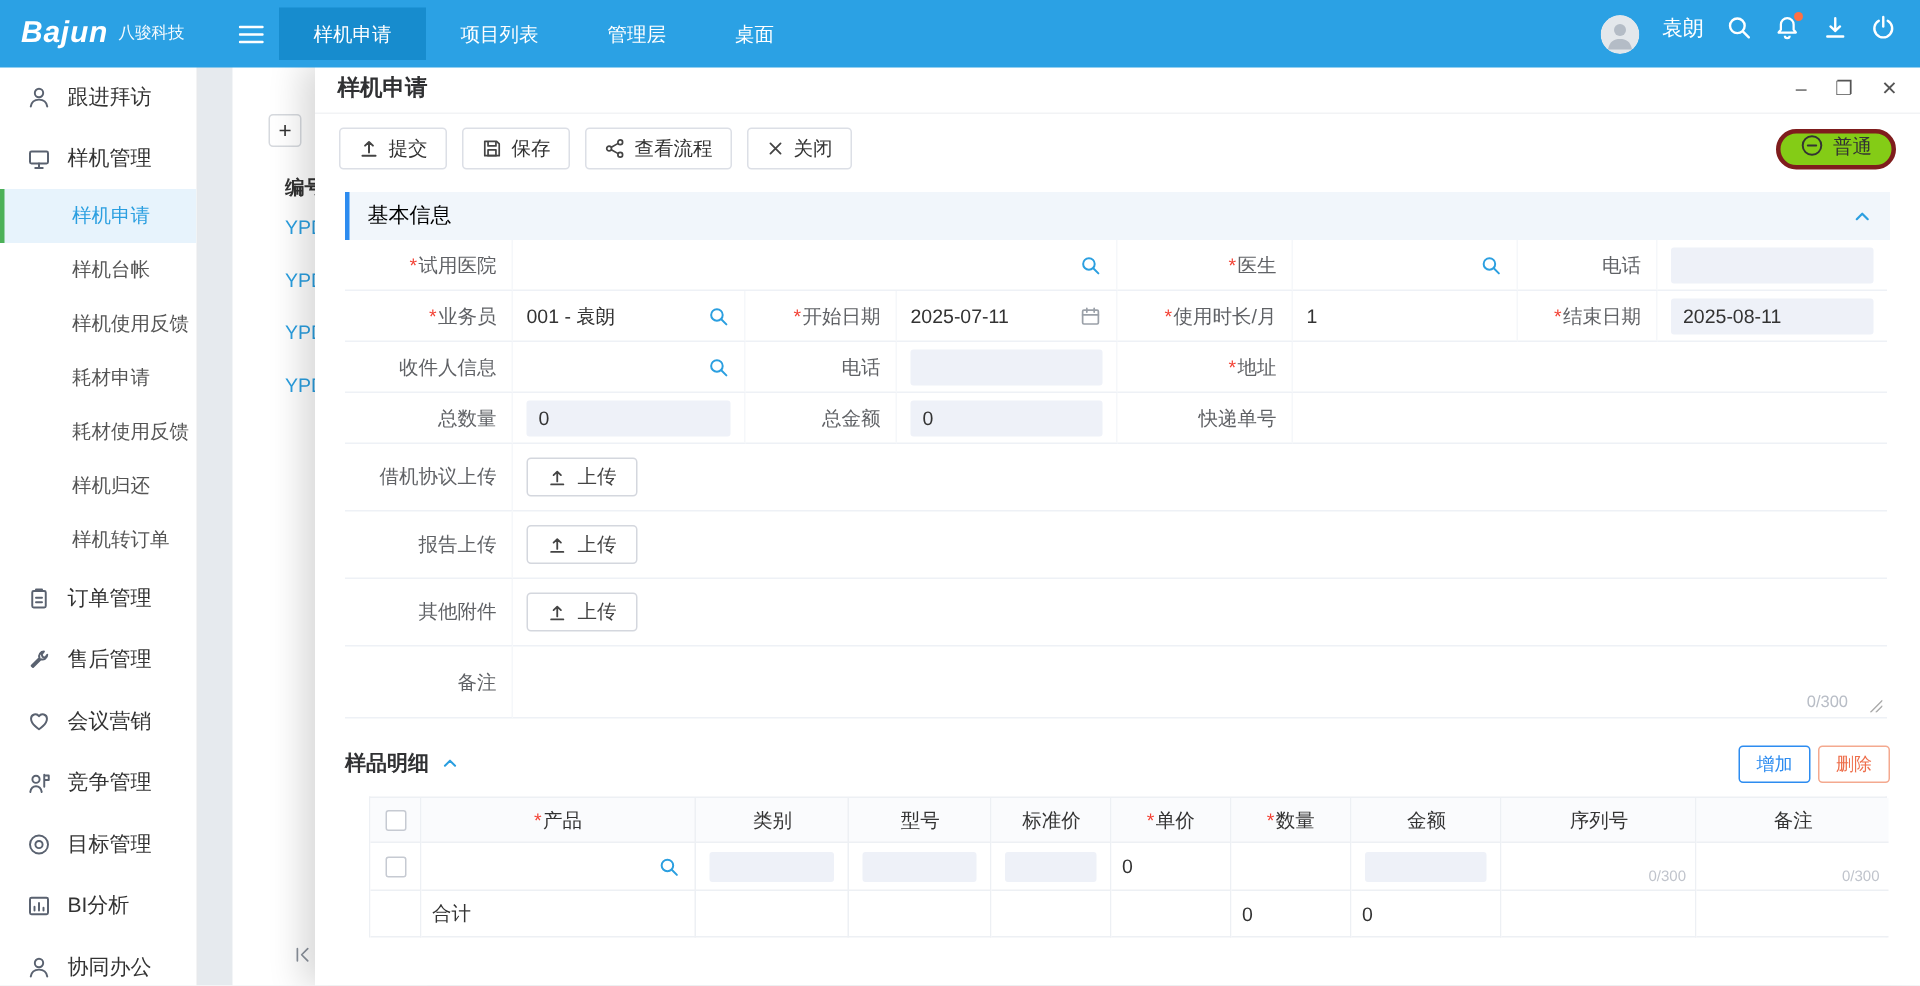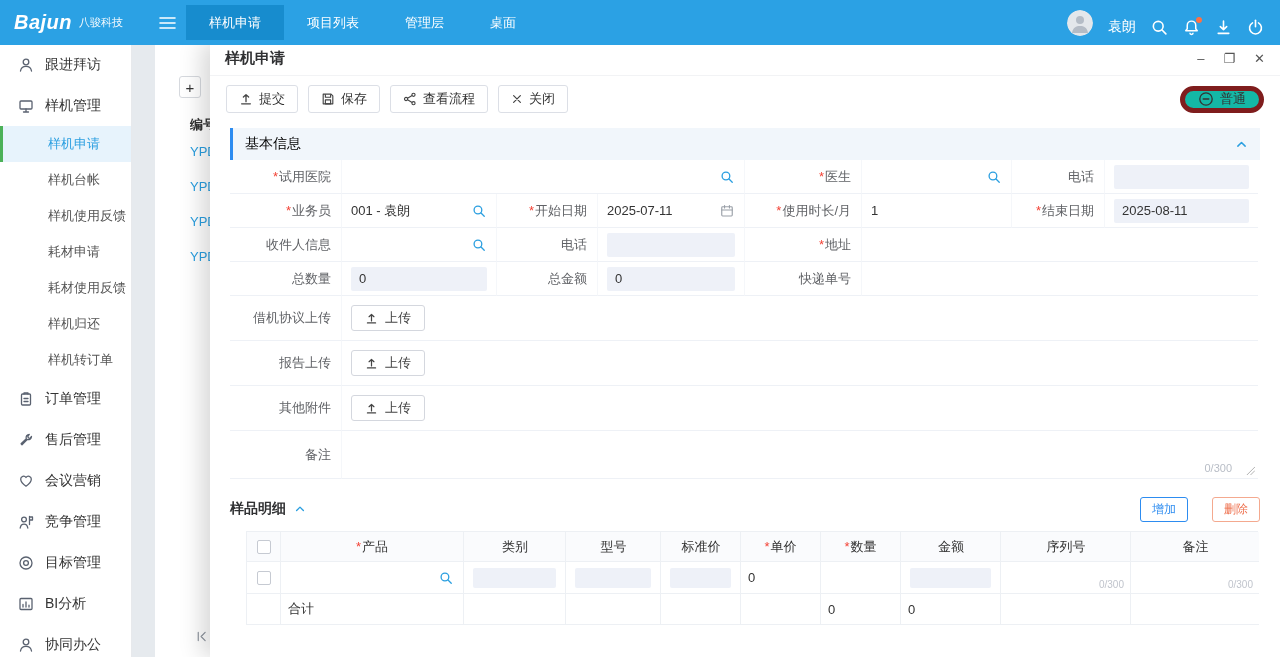--- a/index.html
+++ b/index.html
@@ -8,21 +8,21 @@
 svg{display:block}
 
 .topbar{position:absolute;top:0;left:0;right:0;height:45px;background:#2ba1e4;display:flex;align-items:center;color:#fff;z-index:40}
 .logo{width:150px;display:flex;align-items:center;padding-left:14px;gap:7px}
 .logo-main{font-size:20px;font-weight:bold;font-style:italic;letter-spacing:.5px}
 .logo-cn{font-size:11px;line-height:1.1;opacity:.95}
 .hamburger{width:34px;display:flex;justify-content:center;cursor:pointer}
 .tabs{display:flex;height:35px;margin-left:2px}
 .tab{padding:0 23px;display:flex;align-items:center;font-size:13px;cursor:pointer}
 .tab.active{background:#178cce}
-.topbar-right{margin-left:auto;display:flex;align-items:flex-end;gap:15px;padding-right:16px}
+.topbar-right{margin-left:auto;display:flex;align-items:flex-start;gap:15px;padding-right:16px}
 .avatar{width:26px;height:26px;border-radius:50%;overflow:hidden;cursor:pointer}
 .username{font-size:14px}
 .tb-icon{position:relative;display:flex;cursor:pointer;color:#fff}
 .dot{position:absolute;top:-2px;right:-2px;width:6px;height:6px;border-radius:50%;background:#ff7043}
 
 .sidebar{position:absolute;top:35px;left:0;bottom:0;width:132px;background:#fff;border-right:1px solid #e7e9ec;padding-top:9px;z-index:30;overflow:hidden}
 .side-item{height:41px;display:flex;align-items:center;padding-left:18px;gap:11px;font-size:14px;color:#333;cursor:pointer}
 .side-icon{width:16px;height:16px;color:#5a6270;flex:0 0 16px}
 .sub-item{height:36px;display:flex;align-items:center;padding-left:45px;font-size:13px;color:#555;cursor:pointer;border-left:3px solid transparent}
 .sub-item.active{background:#e7f3fc;border-left-color:#4cb158;color:#2b9fe0}
@@ -35,21 +35,21 @@
 .pager{position:absolute;bottom:14px;left:40px;color:#8a919b;cursor:pointer}
 
 .modal{position:absolute;top:42px;left:210px;right:0;bottom:0;background:#fff;z-index:20;box-shadow:-8px 0 22px rgba(0,0,0,.16);display:flex;flex-direction:column}
 .m-titlebar{height:34px;display:flex;align-items:center;padding:0 15px;border-bottom:1px solid #f2f3f5}
 .m-title{font-size:15px;font-weight:bold;color:#303133}
 .win-controls{margin-left:auto;display:flex;gap:19px;color:#555;font-size:13px}
 .win-controls span{cursor:pointer;line-height:1}
 .toolbar{display:flex;align-items:center;gap:10px;padding:9px 16px}
 .tbtn{display:inline-flex;align-items:center;gap:6px;height:28px;padding:0 12px;border:1px solid #dcdfe6;border-radius:3px;background:#fff;font-size:13px;color:#333;cursor:pointer}
 .tbtn svg{color:#444}
-.priority{margin-left:auto;display:inline-flex;align-items:center;gap:6px;height:27px;padding:0 13px;border:5px solid #7f1d1d;border-radius:14px;background:#14b8a6;font-size:13px;color:#333;cursor:pointer}
+.priority{margin-left:auto;display:inline-flex;align-items:flex-start;gap:6px;height:27px;padding:0 13px;border:3px solid #7f1d1d;border-radius:14px;background:#84cc16;font-size:13px;color:#333;cursor:pointer}
 .m-body{flex:1;padding:6px 20px 0 20px;overflow:hidden}
 .section-hd{height:32px;background:#f1f6fb;border-left:3px solid #2d8cf0;display:flex;align-items:center;padding:16px 12px;font-weight:normal;font-size:14px;color:#000000}
 .section-hd .chev{margin-left:auto;color:#2b9fe0;cursor:pointer}
 
 .fgrid{display:grid;grid-template-columns:112px 155px 101px 147px 117px 150px 93px 153px}
 .fc{border-bottom:1px solid #eef1f6;border-right:1px solid #f5f7fa;display:flex;align-items:center;min-height:34px;position:relative;font-size:13px}
 .noR{border-right:none!important}
 .lab{justify-content:flex-end;padding-right:10px;color:#606266;text-align:right}
 .fld{padding:0 9px}
 .sp3{grid-column:span 3}
@@ -61,21 +61,21 @@
 .blue{color:#2b9fe0}.grey{color:#9aa0a8}
 .ro{flex:1;height:24px;background:#eef1f8;border-radius:2px;display:flex;align-items:center;padding:0 8px;color:#333}
 .val{color:#333}
 .upbtn{display:inline-flex;align-items:center;gap:7px;height:26px;padding:0 13px;border:1px solid #d4d7de;border-radius:3px;background:#fff;font-size:13px;color:#444;cursor:pointer}
 .counter{position:absolute;right:26px;bottom:4px;font-size:11px;color:#b8bdc6}
 .resize{position:absolute;right:3px;bottom:3px;color:#aaa}
 
 .detail-hd{display:flex;align-items:center;margin-top:14px;height:32px}
 .dtitle{font-weight:bold;font-size:14px;color:#303133}
 .detail-hd .chev{margin-left:8px;color:#2b9fe0;cursor:pointer}
-.dbtns{margin-left:auto;display:flex;gap:24px}
+.dbtns{margin-left:auto;display:flex;gap:5px}
 .badd{border:1px solid #2d8cf0;color:#2d8cf0;background:#fff;border-radius:3px;font-size:12px;padding:3px 11px;cursor:pointer}
 .bdel{border:1px solid #f4a98f;color:#ee6f4c;background:#fff;border-radius:3px;font-size:12px;padding:3px 11px;cursor:pointer}
 
 .ptable{display:grid;grid-template-columns:34px 183px 102px 95px 80px 80px 80px 100px 130px 128px;margin:6px 0 0 16px;width:1012px;border:1px solid #edf0f4;border-bottom:none}
 .tc{border-bottom:1px solid #edf0f4;border-right:1px solid #edf0f4;min-height:30px;display:flex;align-items:center;justify-content:center;position:relative;font-size:13px;color:#333;background:#fff}
 .tc:nth-child(10n){border-right:none}
 .th{background:#fafbfd;min-height:30px}
 .trow{min-height:32px}
 .tt{min-height:31px}
 .cb{width:14px;height:14px;border:1px solid #c6cad2;border-radius:2px;background:#fff;cursor:pointer}

